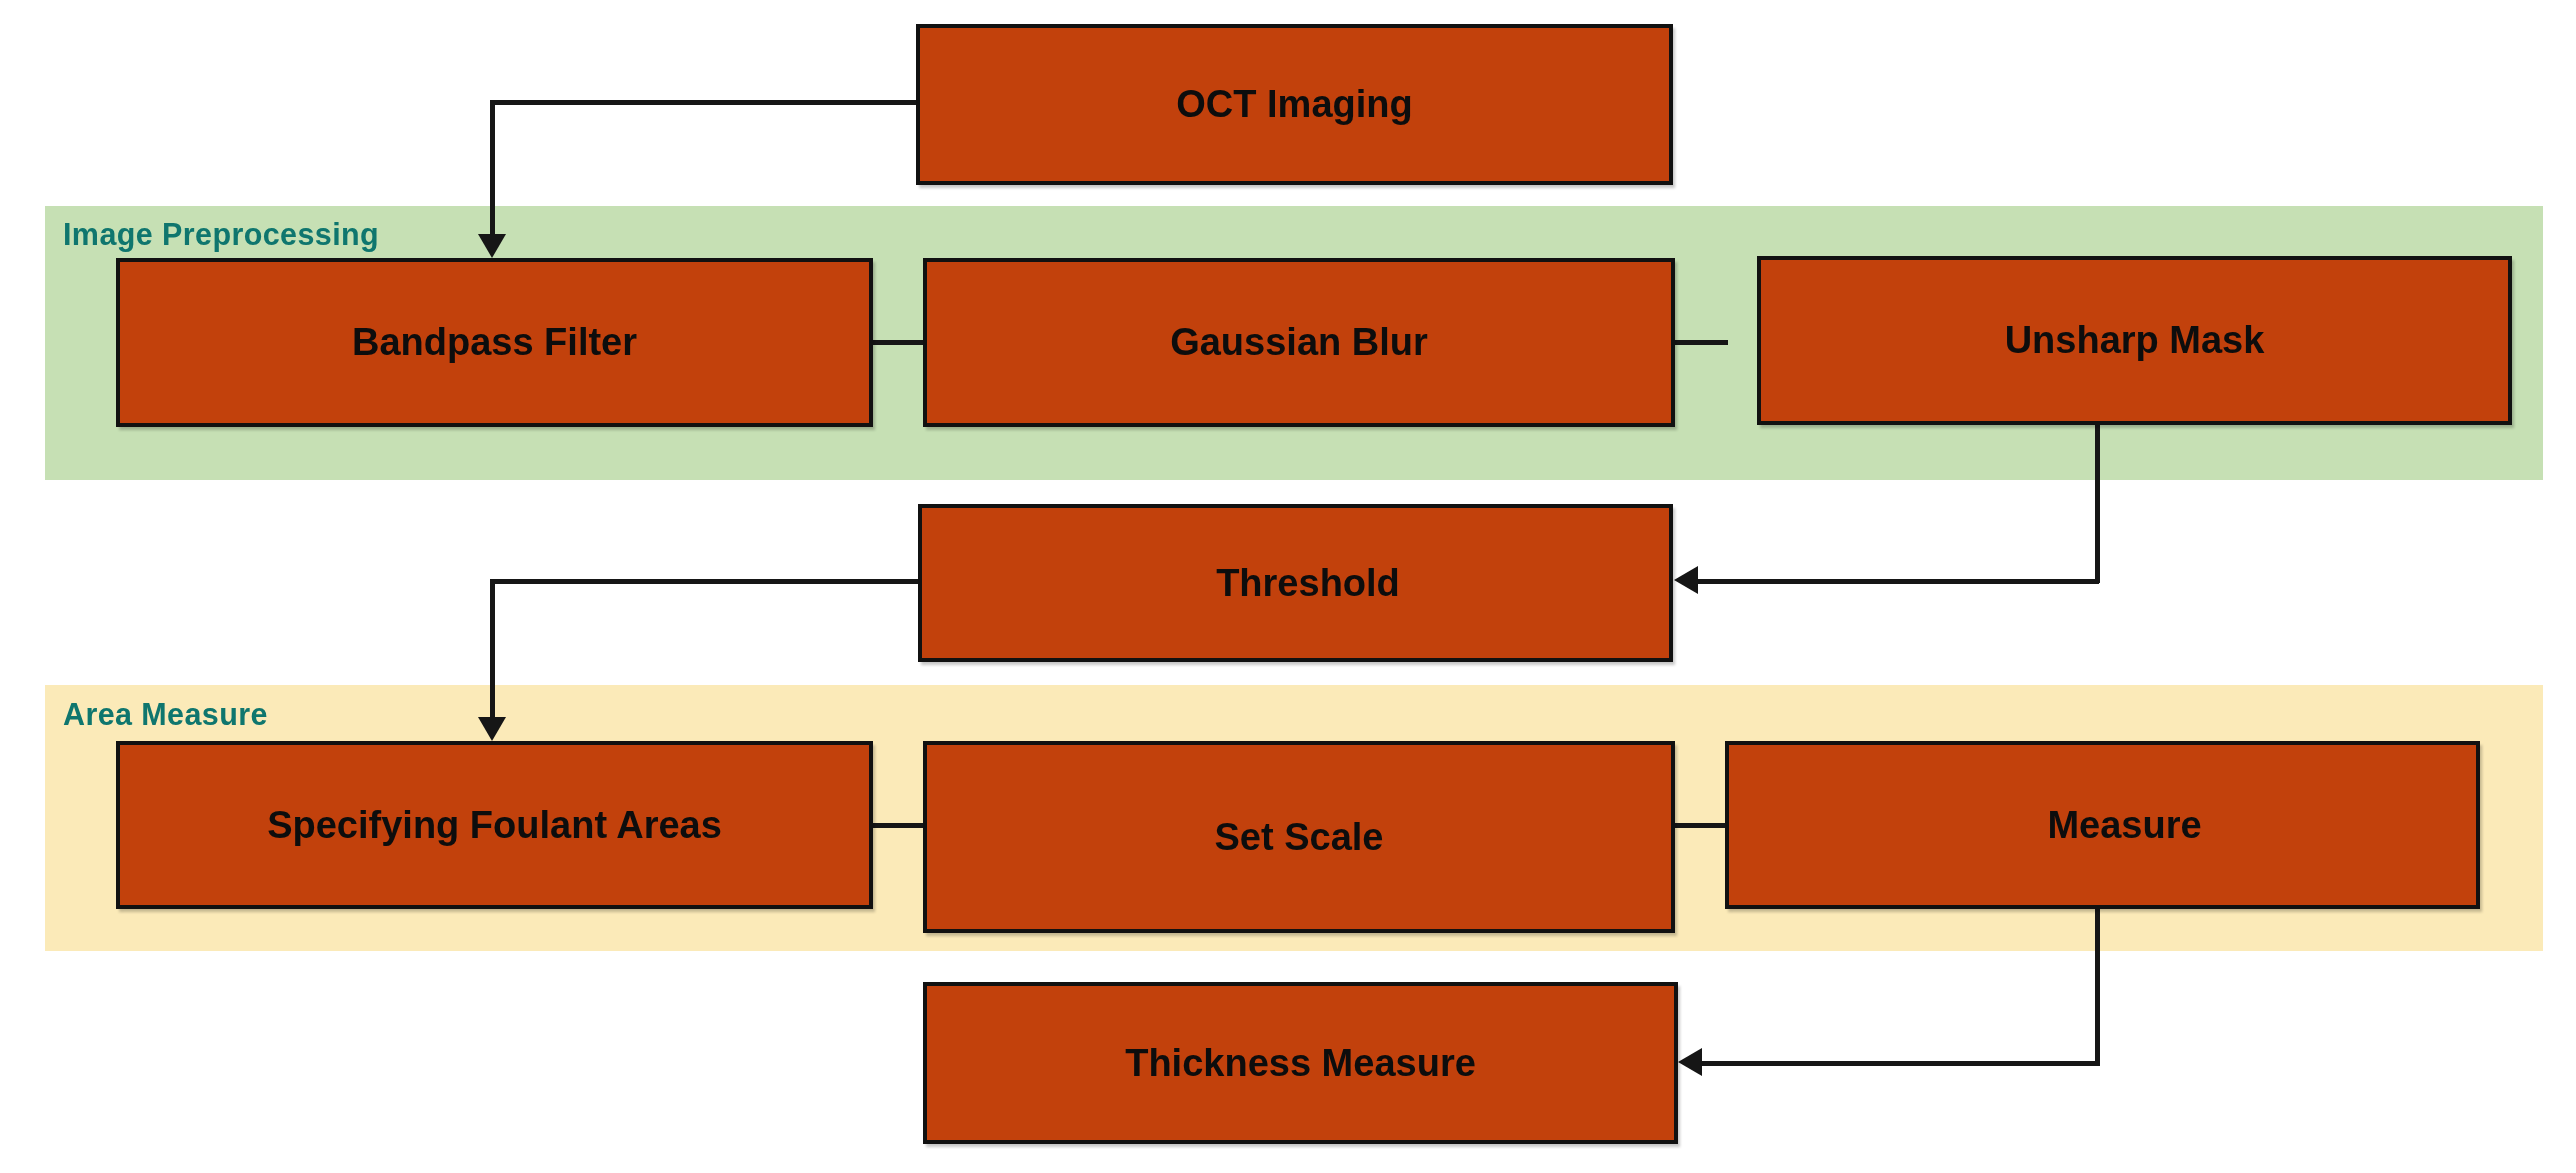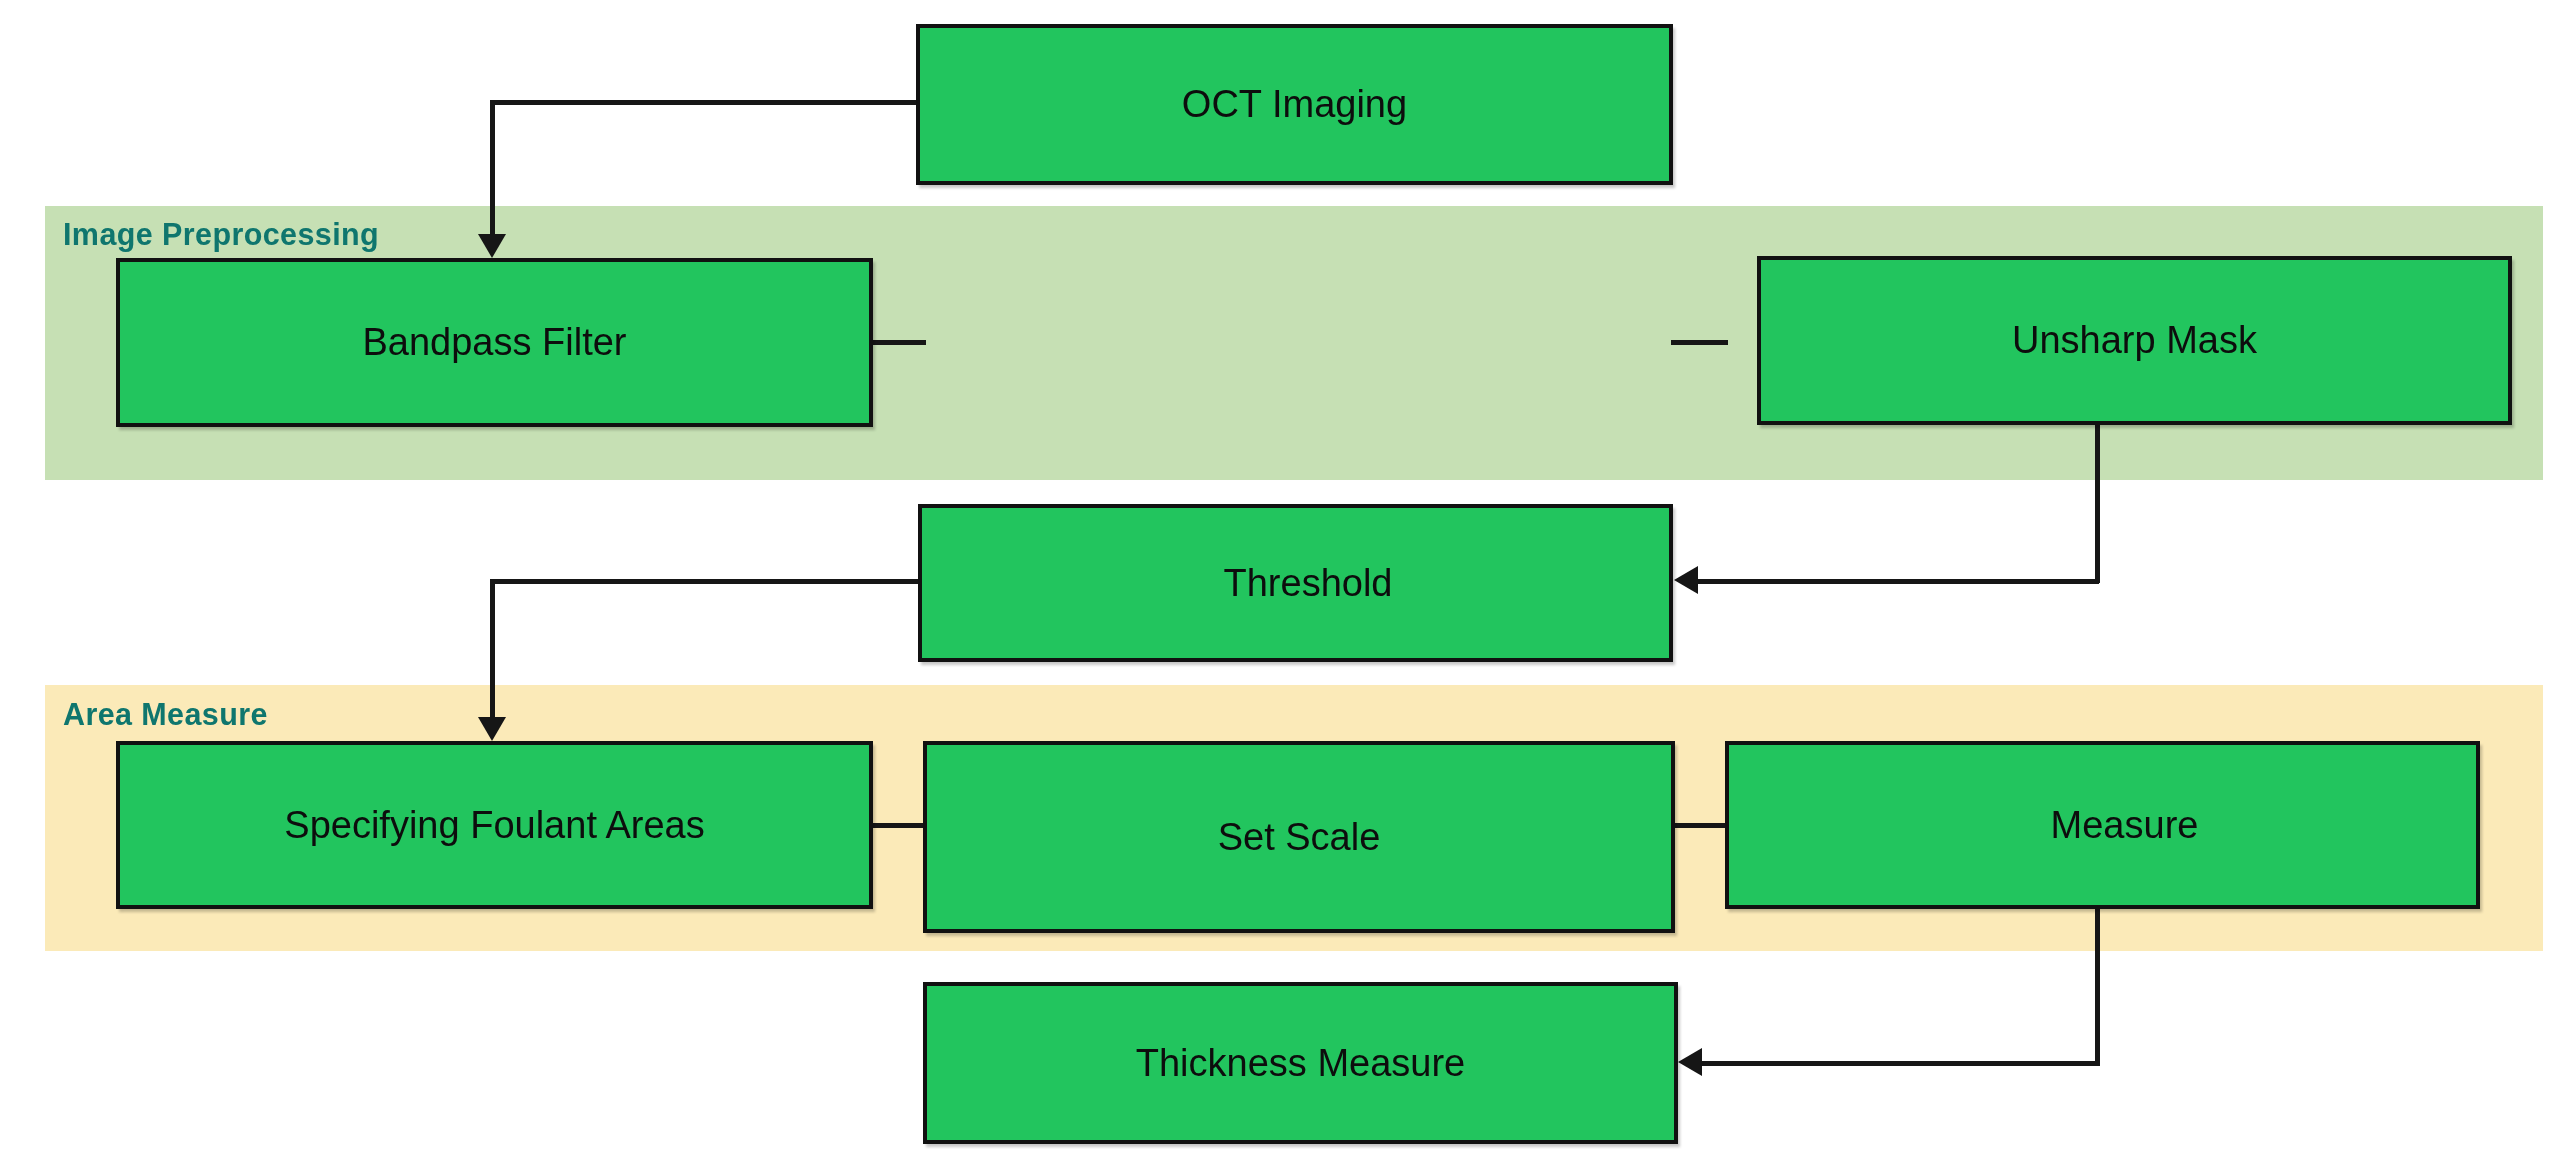--- a/index.html
+++ b/index.html
@@ -19,28 +19,28 @@
   .band-label {
     position: absolute;
     font-size: 30.5px;
     font-weight: 700;
     color: #0f766e;
     letter-spacing: 0.4px;
     white-space: nowrap;
   }
   .node {
     position: absolute;
-    background: #22c55e;
+    background: #c2410c;
     border: 4.5px solid #111111;
     box-shadow: 2.7px 3.6px 2.7px rgba(0,0,0,0.22);
     display: flex;
     align-items: center;
     justify-content: center;
     font-size: 38px;
-    font-weight: 400;
+    font-weight: 700;
     color: #0d0d0d;
     text-align: center;
     box-sizing: border-box;
     white-space: nowrap;
   }
   .line {
     position: absolute;
     background: #161616;
   }
   .arrow-down {
@@ -103,20 +103,21 @@
 
   <div class="line" style="left:869px; top:823px; width:57px; height:4.5px;"></div>
   <div class="line" style="left:1671px; top:823px; width:57px; height:4.5px;"></div>
 
   <div class="line" style="left:2095px; top:907px; width:4.5px; height:159px;"></div>
   <div class="line" style="left:1702px; top:1061px; width:398px; height:4.5px;"></div>
   <div class="arrow-left" style="left:1678px; top:1048px;"></div>
 
   <div class="node" id="oct">OCT Imaging</div>
   <div class="node" id="bandpass">Bandpass Filter</div>
+  <div class="node" id="gaussian">Gaussian Blur</div>
   <div class="node" id="unsharp">Unsharp Mask</div>
   <div class="node" id="threshold">Threshold</div>
   <div class="node" id="specifying">Specifying Foulant Areas</div>
   <div class="node" id="setscale">Set Scale</div>
   <div class="node" id="measure">Measure</div>
   <div class="node" id="thickness">Thickness Measure</div>
 
 </div>
 
 

